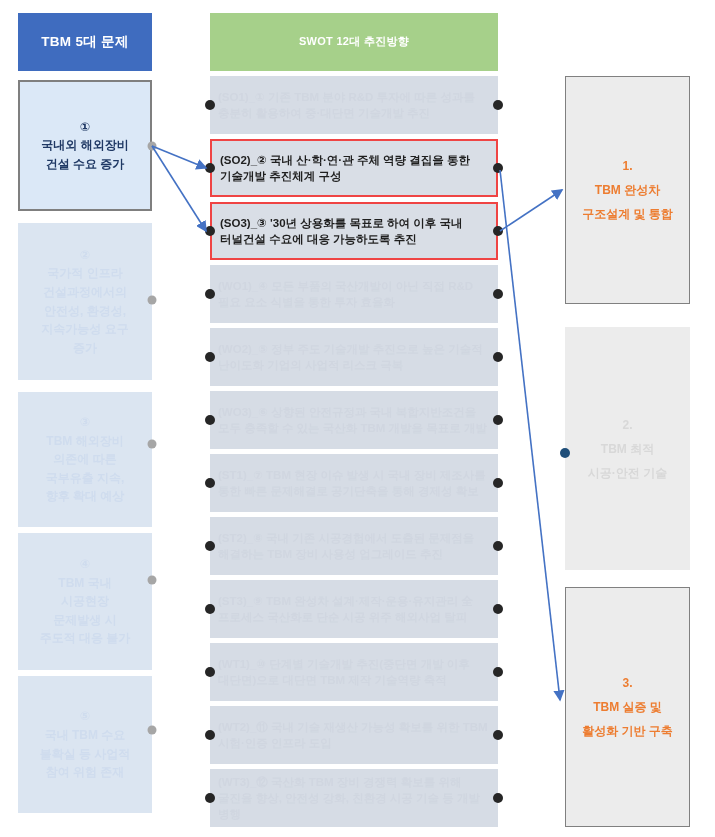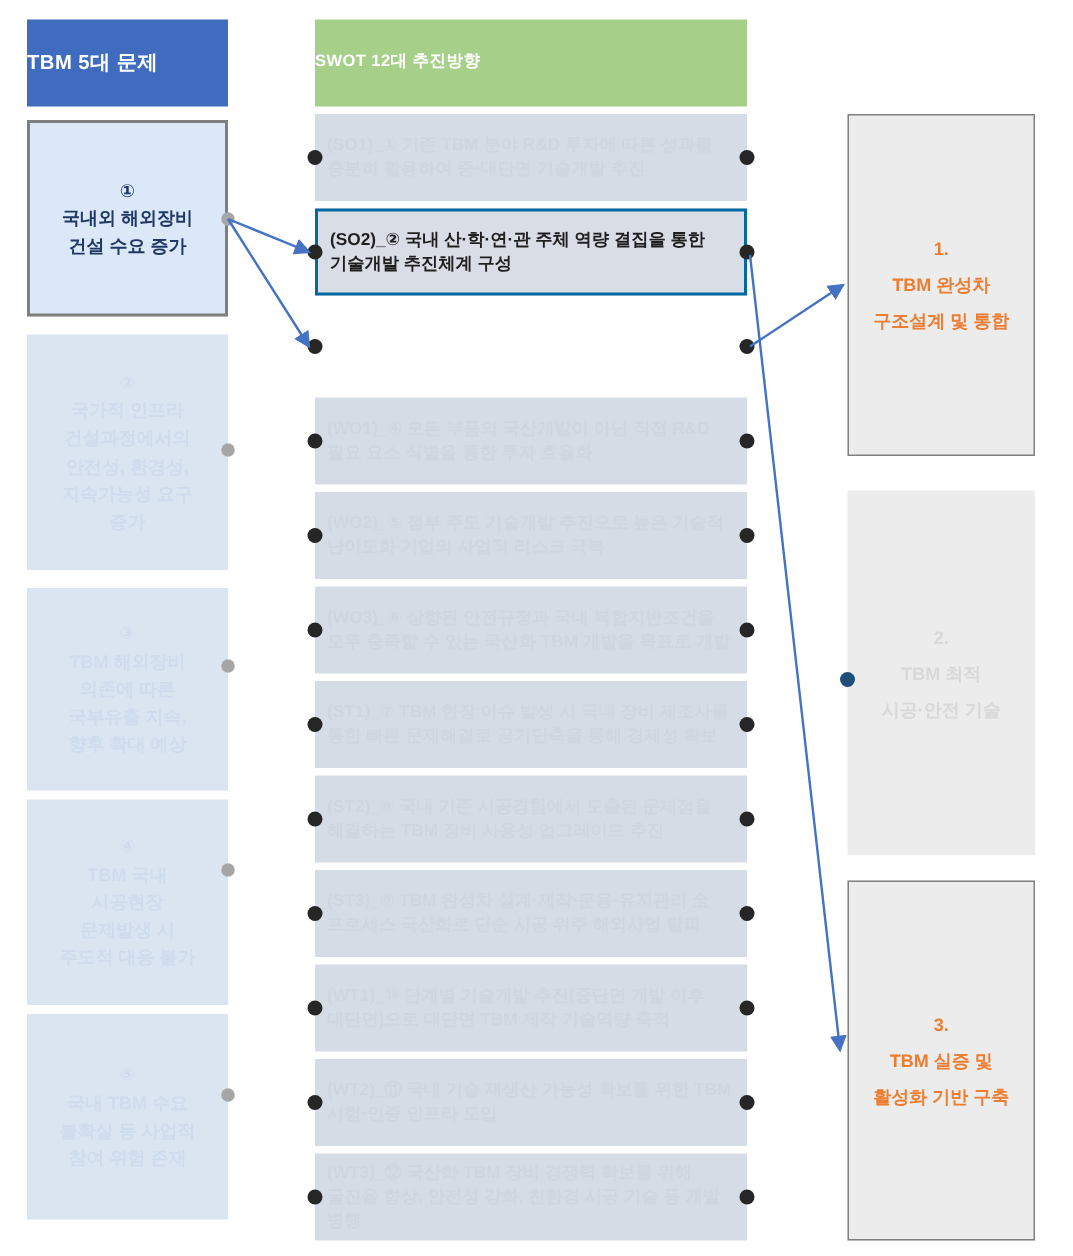--- a/index.html
+++ b/index.html
@@ -7,21 +7,21 @@
     width:715px;height:837px;
     background:#ffffff;
     font-family:"Liberation Sans","DejaVu Sans",sans-serif;
     overflow:hidden;
   }
   #stage{position:relative;width:715px;height:837px;}
 
   
   .hdr{
     position:absolute;
-    display:flex;align-items:center;
+    display:flex;align-items:center;justify-content:center;
     color:#ffffff;font-weight:bold;letter-spacing:.3px;
     text-align:center;line-height:1.2;
   }
   #hdr-left  {left:18px; top:13px; width:134px; height:58px; background:#3f6cbf; font-size:13.5px;}
   #hdr-mid   {left:210px;top:13px; width:288px; height:58px; background:#a6d08a; font-size:11px;}
   #hdr-right {left:565px;top:13px; width:125px; height:58px; background:#ed7d31; font-size:13px;}
 
   
   .prob{
     position:absolute;left:18px;width:134px;
@@ -45,21 +45,21 @@
     background:#d6dce5;
     box-sizing:border-box;
     display:flex;align-items:center;
     padding:4px 8px;
     font-size:11.5px;line-height:1.42;font-weight:bold;
     color:#d0d6e0;
     word-break:keep-all;
   }
   .swot.active{
     color:#1f1f1f;
-    border:2px solid #0369a1;
+    border:2px solid #ef4444;
     background:#d9dee6;
   }
 
   
   .focus{
     position:absolute;left:565px;width:125px;
     background:#ececec;
     box-sizing:border-box;
     display:flex;flex-direction:column;align-items:center;justify-content:center;
     text-align:center;font-size:12px;line-height:2.0;font-weight:bold;
@@ -118,20 +118,23 @@
     <div>국내 TBM 수요</div>
     <div>불확실 등 사업적</div>
     <div>참여 위험 존재</div>
   </div>
 
   <div class="swot dim" style="top:76px;height:58px;">
       <span>(SO1)_① 기존 TBM 분야 R&amp;D 투자에 따른 성과를 충분히 활용하여 중·대단면 기술개발 추진</span>
     </div>
   <div class="swot active" style="top:139px;height:58px;">
       <span>(SO2)_② 국내 산·학·연·관 주체 역량 결집을 통한 기술개발 추진체계 구성</span>
+    </div>
+  <div class="swot active" style="top:202px;height:58px;">
+      <span>(SO3)_③ '30년 상용화를 목표로 하여 이후 국내 터널건설 수요에 대응 가능하도록 추진</span>
     </div>
   <div class="swot dim" style="top:265px;height:58px;">
       <span>(WO1)_④ 모든 부품의 국산개발이 아닌 직접 R&amp;D 필요 요소 식별을 통한 투자 효율화</span>
     </div>
   <div class="swot dim" style="top:328px;height:58px;">
       <span>(WO2)_⑤ 정부 주도 기술개발 추진으로 높은 기술적 난이도화 기업의 사업적 리스크 극복</span>
     </div>
   <div class="swot dim" style="top:391px;height:58px;">
       <span>(WO3)_⑥ 상향된 안전규정과 국내 복합지반조건을 모두 충족할 수 있는 국산화 TBM 개발을 목표로 개발</span>
     </div>

